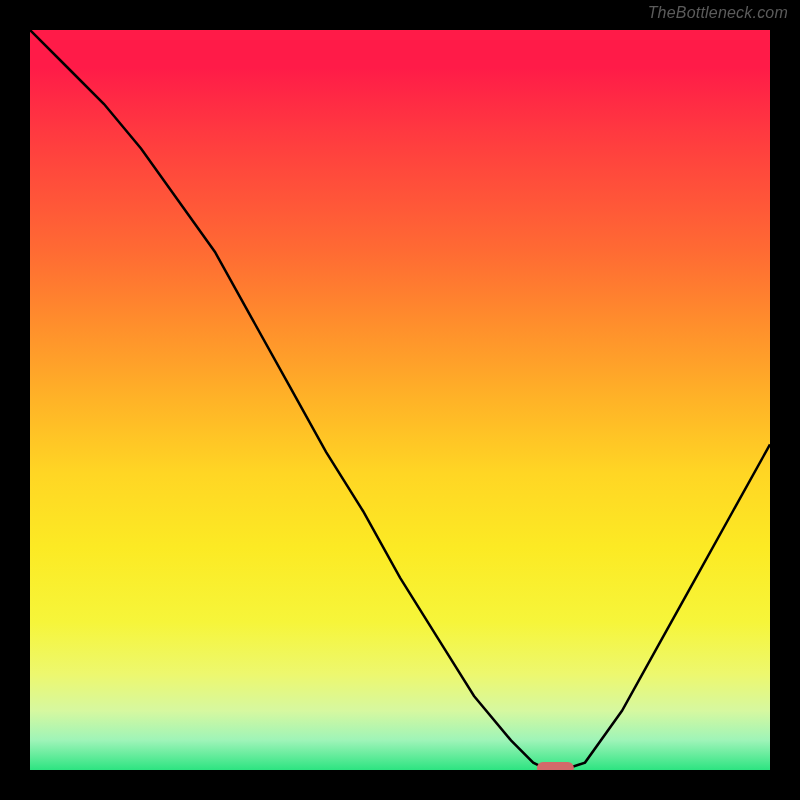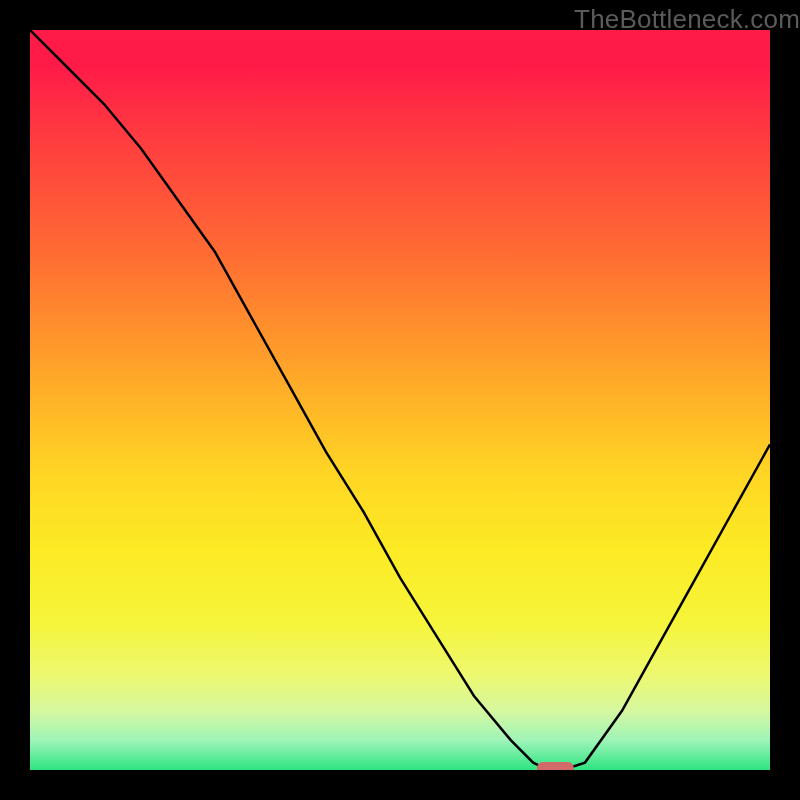--- a/index.html
+++ b/index.html
@@ -13,25 +13,26 @@
   }
   .frame {
     position: relative;
     width: 800px;
     height: 800px;
     background: #000;
   }
   .watermark {
     position: absolute;
     top: 4px;
-    right: 0;
+    right: 12px;
     color: #5b5b5b;
-    font-size: 26px;
+    font-size: 16px;
     font-weight: 500;
     letter-spacing: 0.2px;
+    font-style: italic;
   }
   .plot {
     position: absolute;
     left: 30px;
     top: 30px;
     width: 740px;
     height: 740px;
   }
   .gradient {
     position: absolute;

